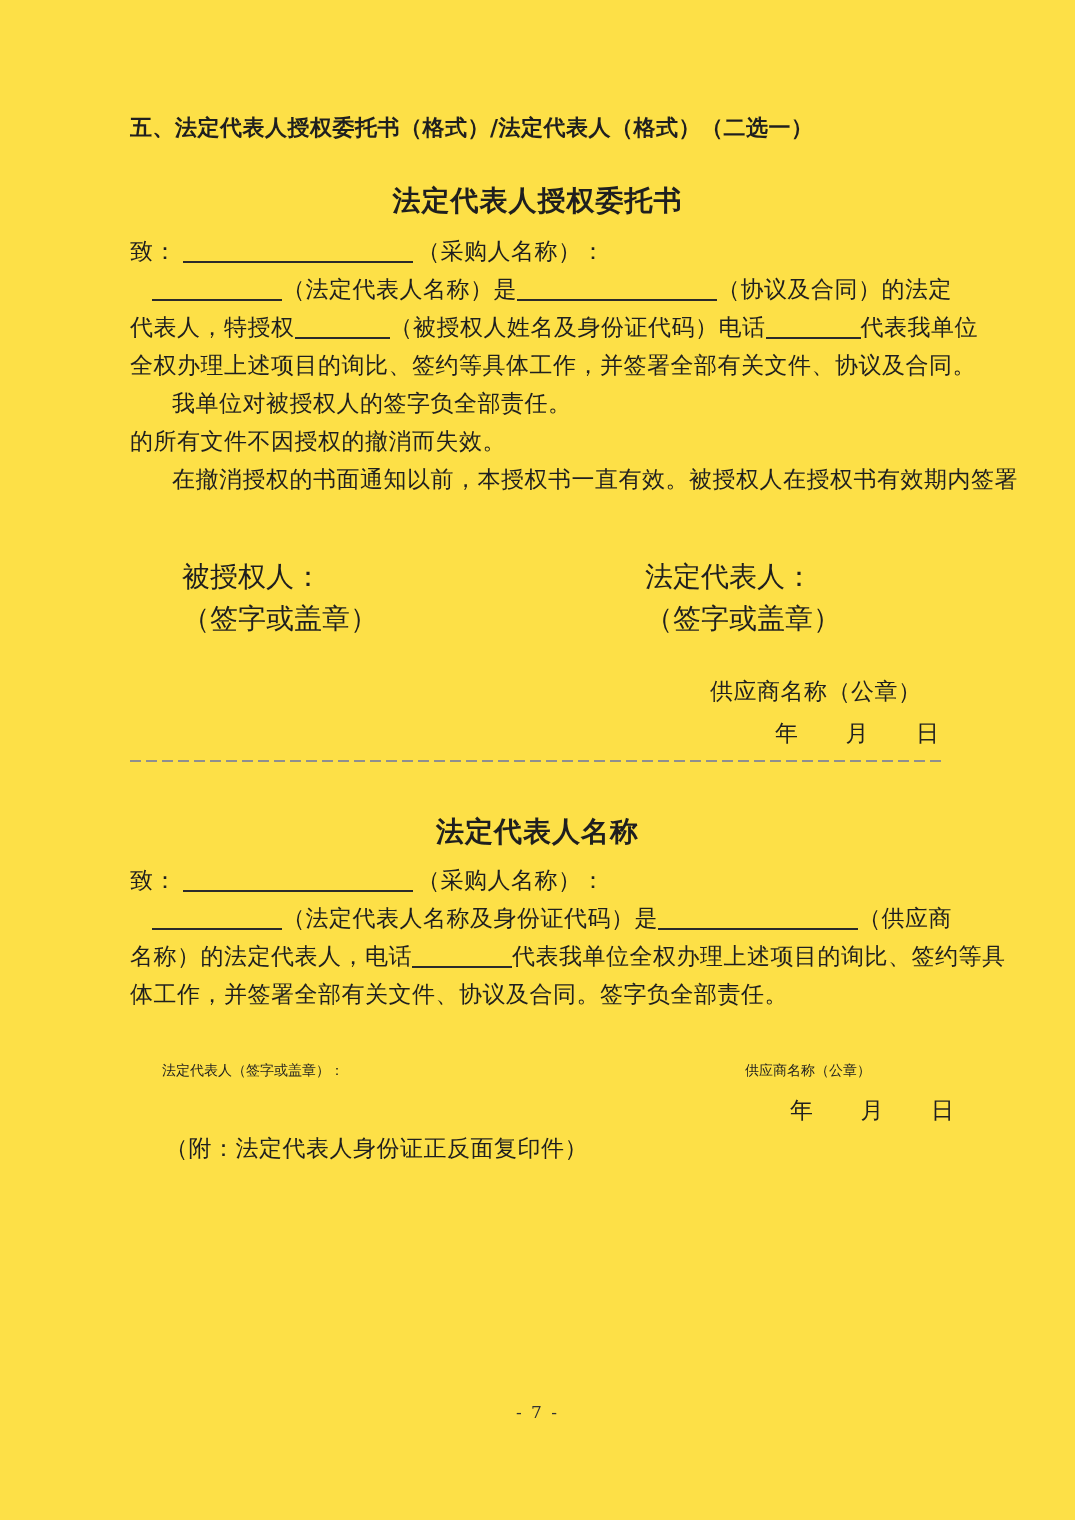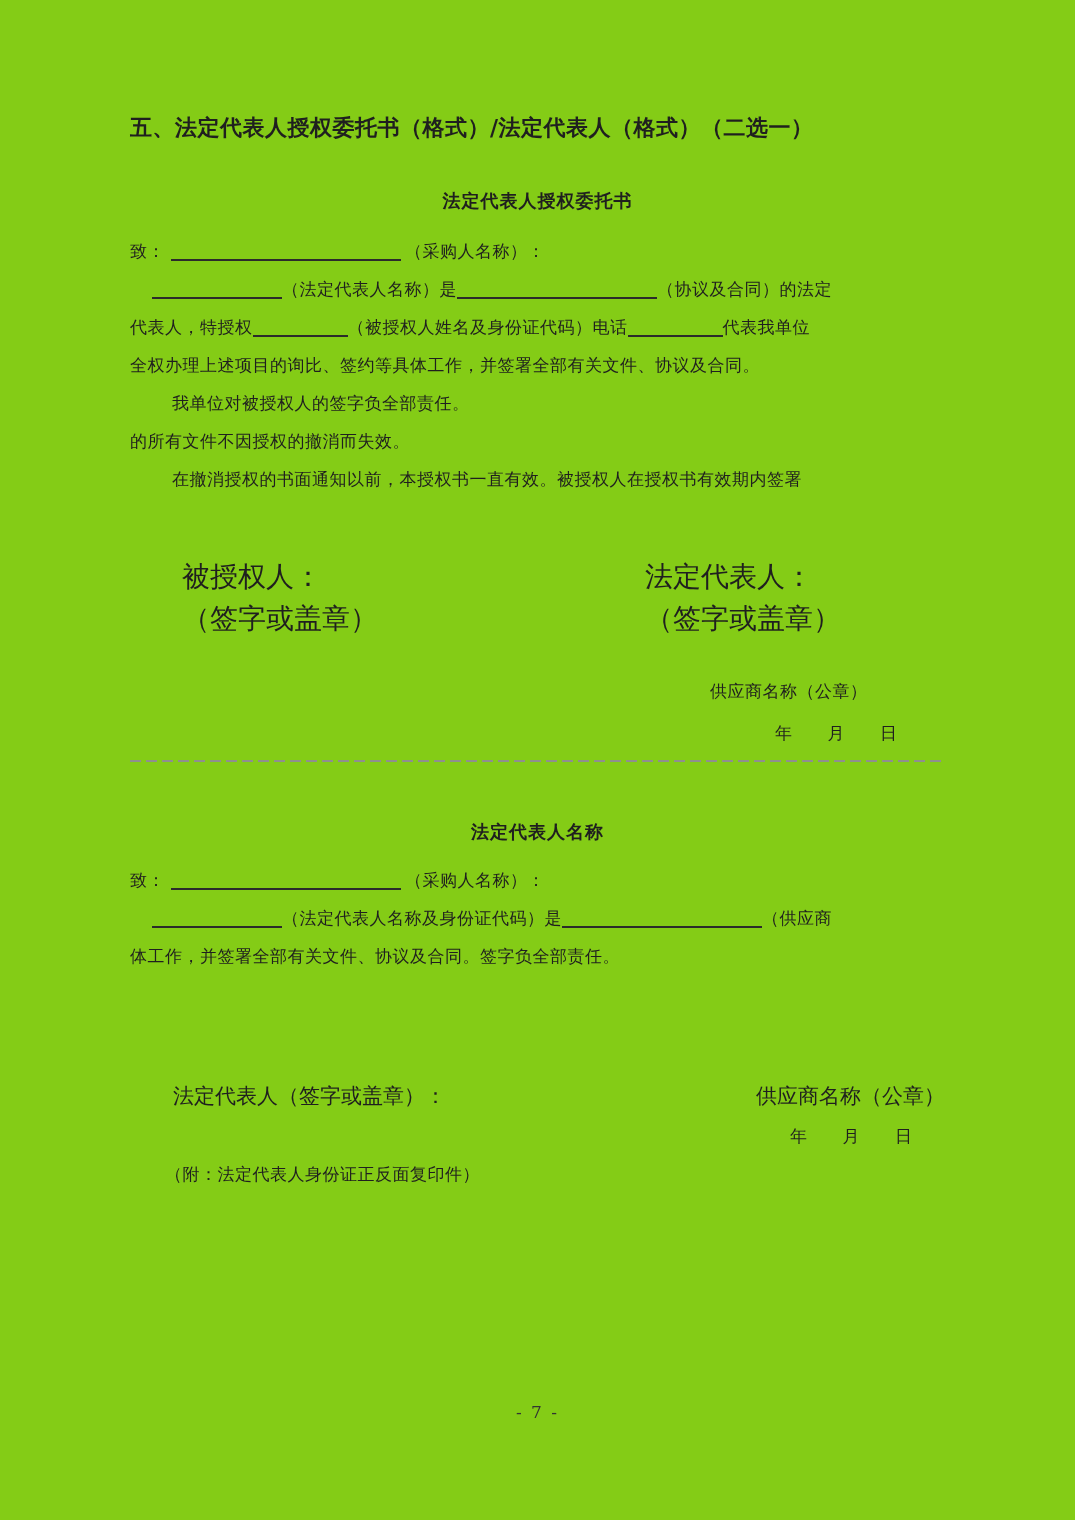--- a/index.html
+++ b/index.html
@@ -1,44 +1,44 @@
 <!DOCTYPE html>
 <html><head>
 <meta charset="utf-8">
 <style>
   html, body { margin: 0; padding: 0; background: #ffffff; }
   .page {
     position: relative;
     width: 1075px;
     height: 1520px;
-    background: #84cc16;
+    background: #fde047;
     box-sizing: border-box;
     padding: 112px 130px 0 130px;
     font-family: "DejaVu Serif", "Liberation Serif", serif;
     color: #1f1f1f;
     overflow: hidden;
   }
   .section-title {
     font-size: 22px;
     font-weight: bold;
     line-height: 30px;
     white-space: nowrap;
     letter-spacing: 0.5px;
   }
   .doc-title {
-    font-size: 18px;
+    font-size: 28px;
     font-weight: bold;
     line-height: 30px;
     text-align: center;
     letter-spacing: 1px;
   }
   .t1 { margin-top: 44px; }
   .t2 { margin-top: 54px; }
   .line {
-    font-size: 17px;
+    font-size: 23px;
     line-height: 38px;
     white-space: nowrap;
     letter-spacing: 0.5px;
   }
   .first { margin-top: 16px; }
   .first2 { margin-top: 14px; }
   .ind1 { padding-left: 22px; }
   .ind2 { padding-left: 42px; }
   .blank {
     display: inline-block;
@@ -68,26 +68,25 @@
   .separator {
     margin-top: 8px;
     height: 3px;
     background: repeating-linear-gradient(90deg, #8f8f8f 0 11px, transparent 11px 16px);
     background-size: 100% 2px;
     background-repeat: no-repeat;
     background-position: 0 0;
   }
   .sig2-row {
     display: flex;
-    margin-top: 102px;
+    margin-top: 38px;
     padding-left: 32px;
-    font-size: 21px;
+    font-size: 14px;
     line-height: 38px;
     white-space: nowrap;
-    justify-content: flex-end;
   }
   .sig2-row .left { width: 583px; flex: 0 0 auto; }
   .date2 { margin-top: 2px; padding-left: 660px; }
   .attach2 { padding-left: 35px; }
   .page-number {
     position: absolute;
     top: 1402px;
     left: 0;
     width: 100%;
     text-align: center;
@@ -135,20 +134,21 @@
   <div class="line date1"><span>年　　月　　日</span></div>
 
   <div class="separator"></div>
 
   <div class="doc-title t2">法定代表人名称</div>
 
   <div class="line first2"><span>致：</span><span class="blank w230 gap"></span><span>（采购人名称）：</span></div>
 
   <div class="line ind1"><span class="blank w130"></span><span>（法定代表人名称及身份证代码）是</span><span class="blank w200"></span><span>（供应商</span></div>
 
+  <div class="line"><span>名称）的法定代表人，电话</span><span class="blank w100"></span><span>代表我单位全权办理上述项目的询比、签约等具</span></div>
 
   <div class="line"><span>体工作，并签署全部有关文件、协议及合同。签字负全部责任。</span></div>
 
   <div class="sig2-row">
     <span class="left">法定代表人（签字或盖章）：</span>
     <span>供应商名称（公章）</span>
   </div>
 
   <div class="line date2"><span>年　　月　　日</span></div>
 

